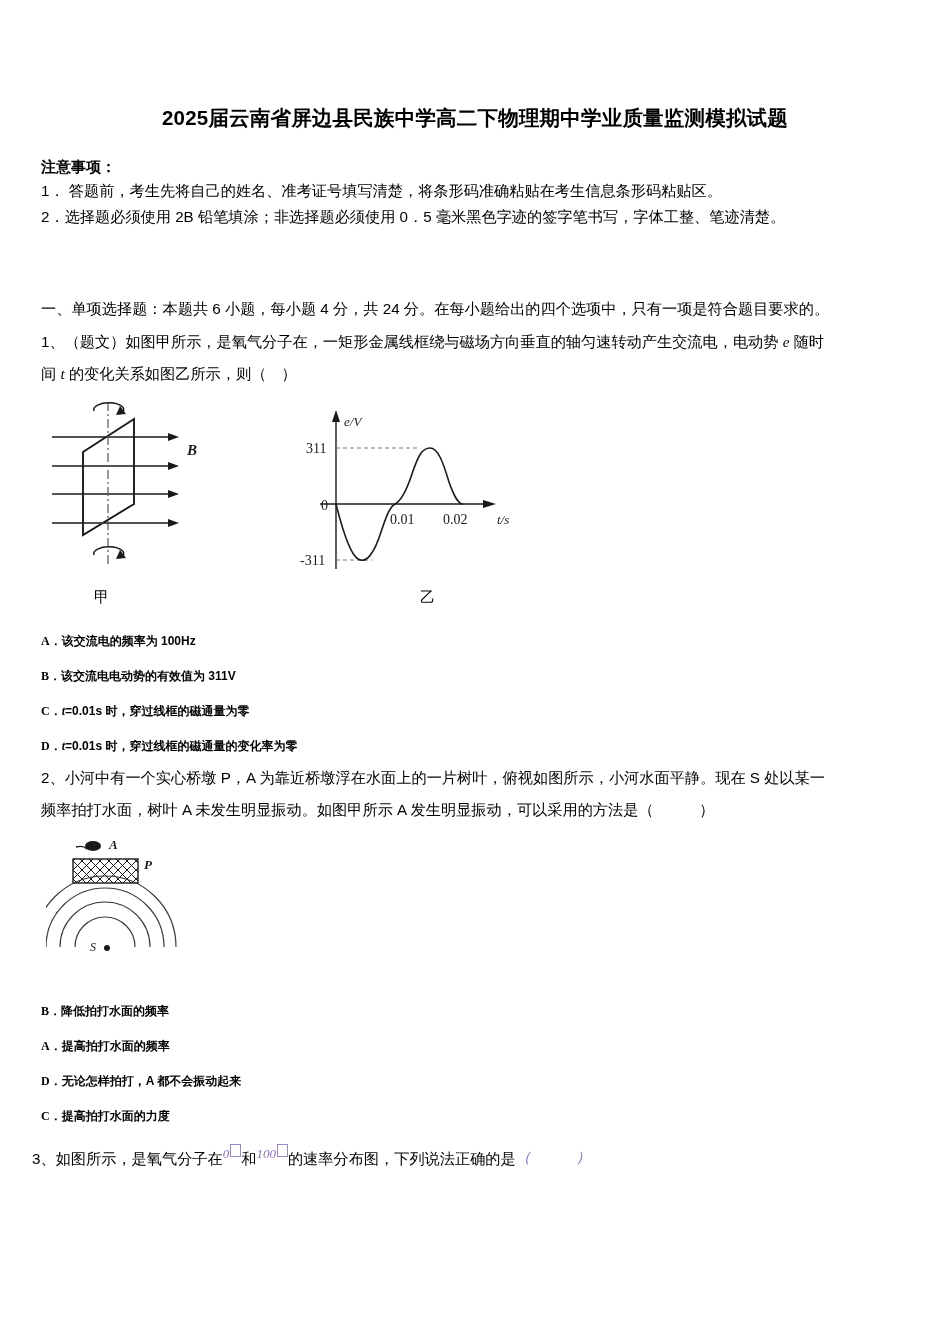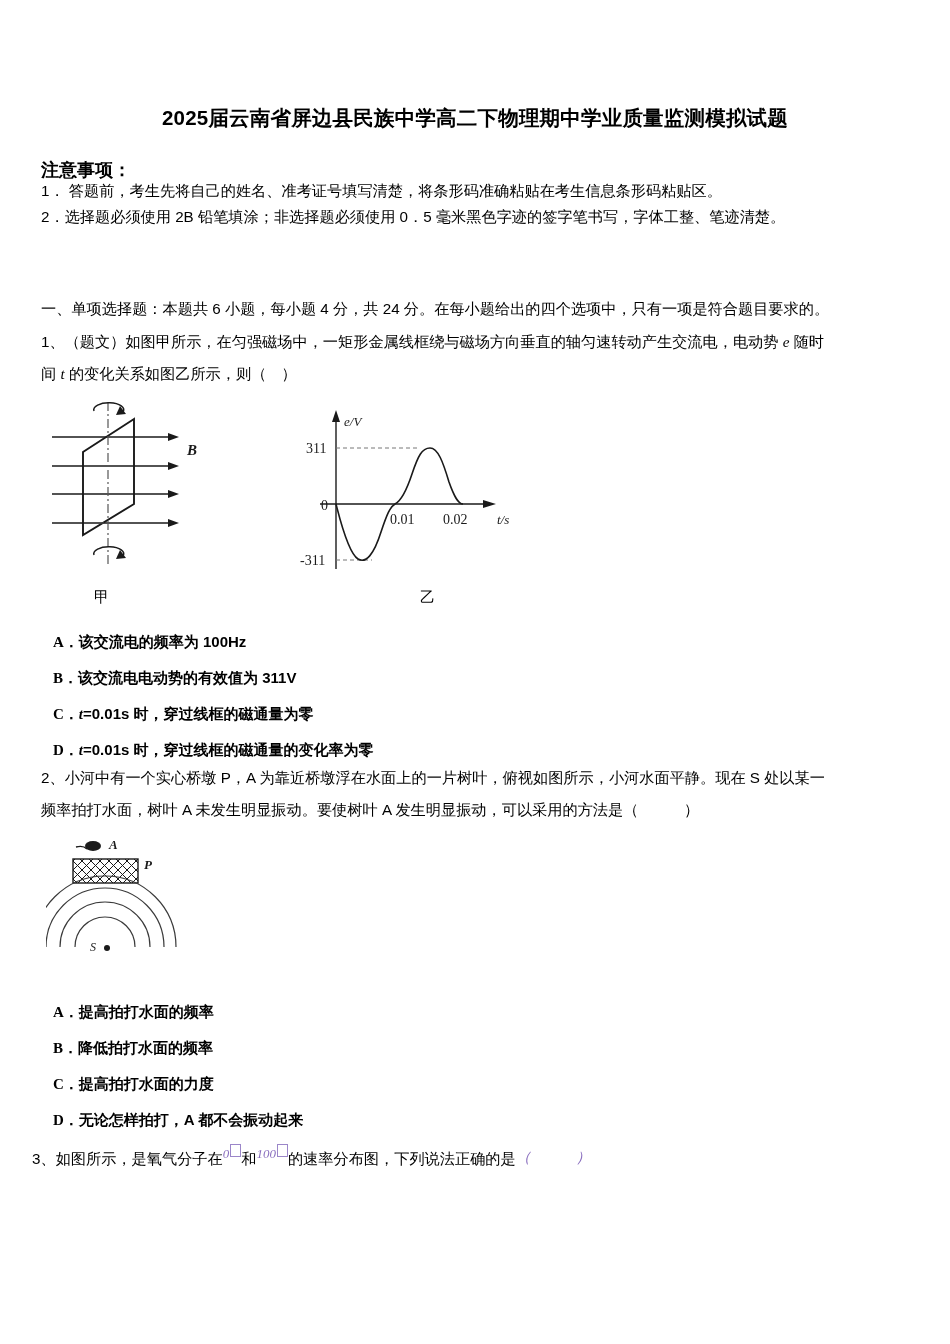--- a/index.html
+++ b/index.html
@@ -33,21 +33,21 @@
     font-weight: bold;
     font-size: 20.5px;
     letter-spacing: 0.2px;
     white-space: nowrap;
   }
 
   
   .notice-head {
     position: absolute;
     left: 41px; top: 158px;
-    font-size: 18px;
+    font-size: 15px;
     font-weight: bold;
     font-family: "Liberation Sans", "DejaVu Sans", sans-serif;
   }
   .notice-list {
     position: absolute;
     left: 41px; top: 178px;
     width: 880px;
   }
   .notice-item {
     font-size: 15.2px;
@@ -77,26 +77,25 @@
   .q1-stem { left: 41px; top: 326px; width: 890px; }
   .q2-stem { left: 41px; top: 762px; width: 890px; }
   .q3-stem { left: 32px; top: 1138px; width: 890px; }
 
   .it { font-family: "Liberation Serif", serif; font-style: italic; }
 
   .opt-list { position: absolute; }
   .q1-opts { left: 41px; top: 624px; }
   .q2-opts { left: 41px; top: 994px; }
   .opt {
-    font-size: 15px;
+    font-size: 12px;
     line-height: 35px;
     white-space: nowrap;
     font-family: "Liberation Sans", "DejaVu Sans", sans-serif;
     font-weight: bold;
-    margin-left: 12px;
   }
   .opt .lab {
     font-family: "Liberation Serif", serif;
     font-weight: bold;
   }
   .opt .body { font-weight: bold; }
   .opt .mono-it {
     font-family: "Liberation Serif", serif;
     font-style: italic;
     font-weight: bold;
@@ -141,21 +140,21 @@
 
   <div class="notice-head">注意事项：</div>
   <div class="notice-list">
     <div class="notice-item">1． 答题前，考生先将自己的姓名、准考证号填写清楚，将条形码准确粘贴在考生信息条形码粘贴区。</div>
     <div class="notice-item">2．选择题必须使用 2B 铅笔填涂；非选择题必须使用 0．5 毫米黑色字迹的签字笔书写，字体工整、笔迹清楚。</div>
   </div>
 
   <div class="section-head">一、单项选择题：本题共 6 小题，每小题 4 分，共 24 分。在每小题给出的四个选项中，只有一项是符合题目要求的。</div>
 
   <div class="q-stem q1-stem">
-    <span>1、</span><span>（题文）如图甲所示，在匀强磁场中，一矩形金属线框绕与磁场方向垂直的轴匀速转动产生交流电，电动势 </span><span class="it">e</span><span> 随时</span><br>
+    <span>1、</span><span>（题文）如图甲所示，是氧气分子在，一矩形金属线框绕与磁场方向垂直的轴匀速转动产生交流电，电动势 </span><span class="it">e</span><span> 随时</span><br>
     <span>间 </span><span class="it">t</span><span> 的变化关系如图乙所示，则（　）</span>
   </div>
 
   <div class="fig fig-1">
     <svg width="230" height="195" viewBox="0 0 230 195">
       <g stroke="#1a1a1a" fill="none" stroke-width="1.5">
 
         <line x1="6" y1="45" x2="122" y2="45"></line>
         <line x1="6" y1="74" x2="122" y2="74"></line>
         <line x1="6" y1="102" x2="122" y2="102"></line>
@@ -230,21 +229,21 @@
     <div class="opt">
       <span class="lab">C．</span><span class="mono-it">t</span><span class="body">=0.01s 时，穿过线框的磁通量为零</span>
     </div>
     <div class="opt">
       <span class="lab">D．</span><span class="mono-it">t</span><span class="body">=0.01s 时，穿过线框的磁通量的变化率为零</span>
     </div>
   </div>
 
   <div class="q-stem q2-stem">
     <span>2、</span><span>小河中有一个实心桥墩 P，A 为靠近桥墩浮在水面上的一片树叶，俯视如图所示，小河水面平静。现在 S 处以某一</span><br>
-    <span>频率拍打水面，树叶 A 未发生明显振动。要使树叶 A 发生明显振动，可以采用的方法是（　　　）</span>
+    <span>频率拍打水面，树叶 A 未发生明显振动。如图甲所示 A 发生明显振动，可以采用的方法是（　　　）</span>
   </div>
 
   <div class="fig fig-3">
     <svg width="210" height="150" viewBox="0 0 210 150">
       <defs>
         <pattern id="hatchPier" width="9" height="9" patternUnits="userSpaceOnUse">
           <rect width="9" height="9" fill="#ffffff"></rect>
           <path d="M0,0 l9,9 M9,0 l-9,9" stroke="#1a1a1a" stroke-width="1"></path>
         </pattern>
       </defs>
@@ -263,30 +262,30 @@
         <path d="M -12 113 A 71 71 0 0 1 130 113"></path>
       </g>
 
       <text x="44" y="117" font-family="Liberation Serif, serif" font-style="italic" font-size="12" fill="#1a1a1a">S</text>
       <circle cx="61" cy="114" r="3" fill="#1a1a1a"></circle>
     </svg>
   </div>
 
   <div class="opt-list q2-opts">
     <div class="opt">
+      <span class="lab">B．</span><span class="body">降低拍打水面的频率</span>
+    </div>
+    <div class="opt">
       <span class="lab">A．</span><span class="body">提高拍打水面的频率</span>
     </div>
     <div class="opt">
-      <span class="lab">B．</span><span class="body">降低拍打水面的频率</span>
+      <span class="lab">D．</span><span class="body">无论怎样拍打，A 都不会振动起来</span>
     </div>
     <div class="opt">
       <span class="lab">C．</span><span class="body">提高拍打水面的力度</span>
-    </div>
-    <div class="opt">
-      <span class="lab">D．</span><span class="body">无论怎样拍打，A 都不会振动起来</span>
     </div>
   </div>
 
   <div class="q-stem q3-stem">
     <span>3、</span><span>如图所示，是氧气分子在</span><span class="tofu-run"><span>0</span><span class="tofu-box"></span></span><span>和</span><span class="tofu-run"><span>100</span><span class="tofu-box"></span></span><span>的速率分布图，下列说法正确的是</span><span class="tofu-run" style="vertical-align:2px;font-size:15px;color:#8a6fbf;">（　　　）</span>
   </div>
 
 </div>
 
 </body></html>

